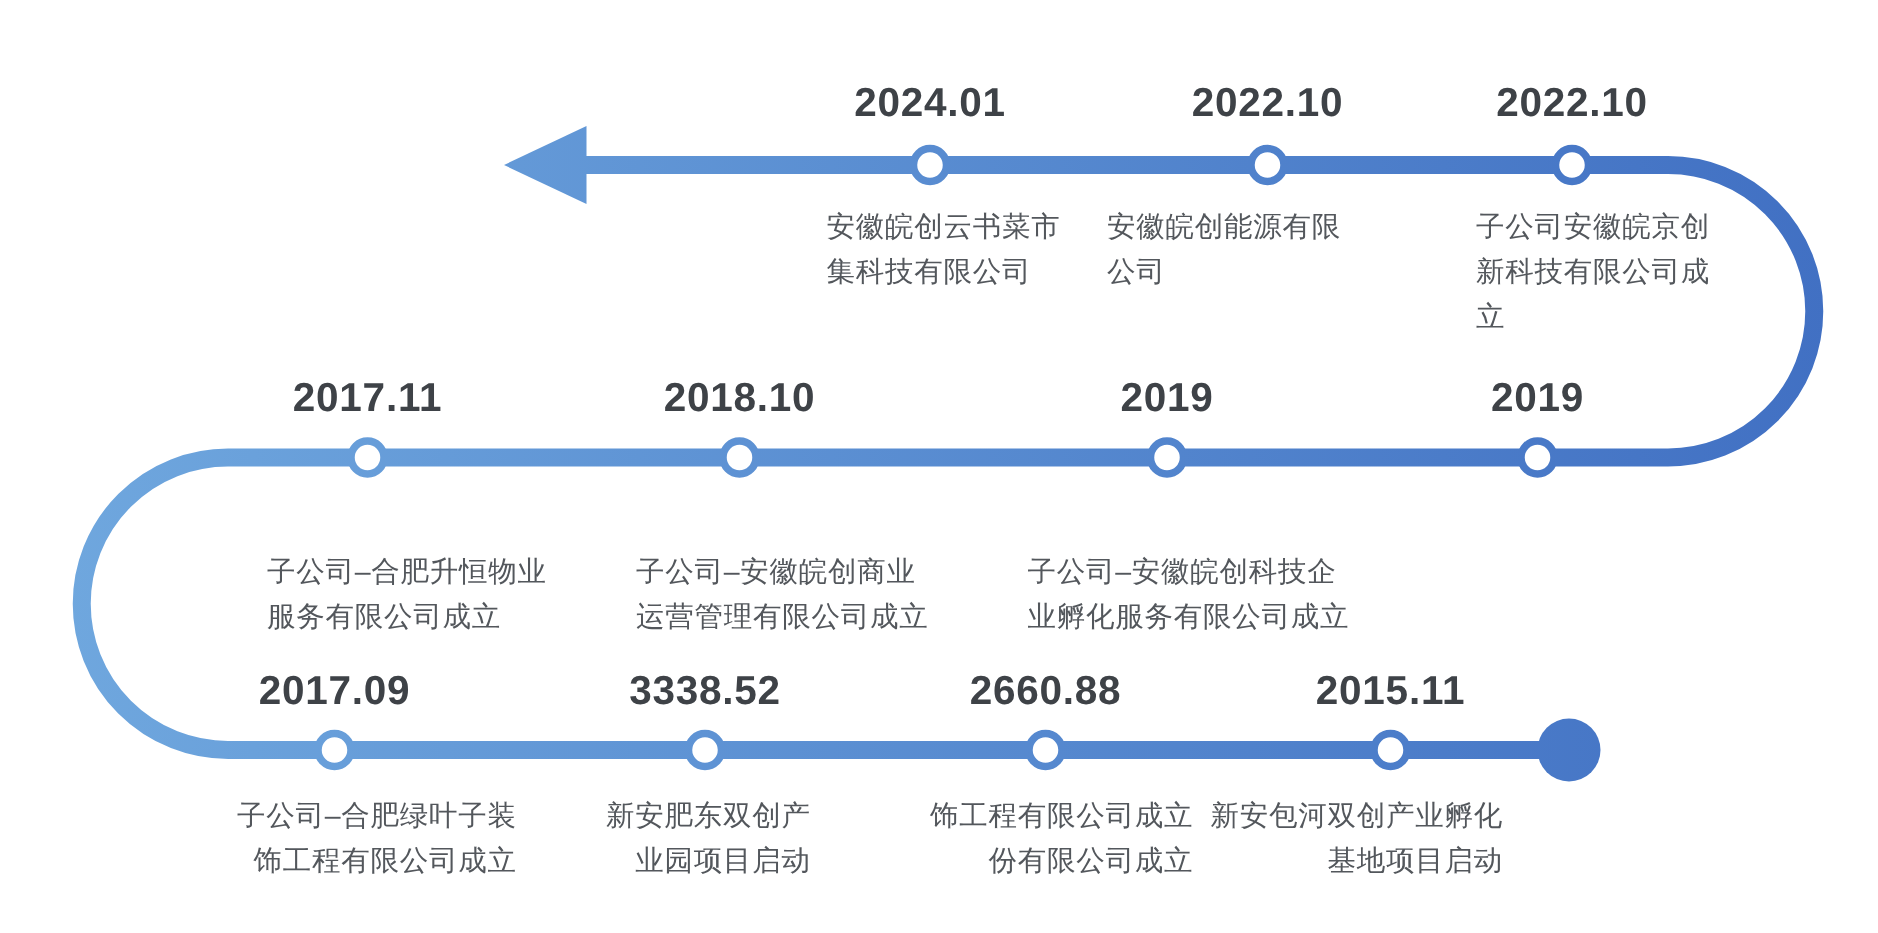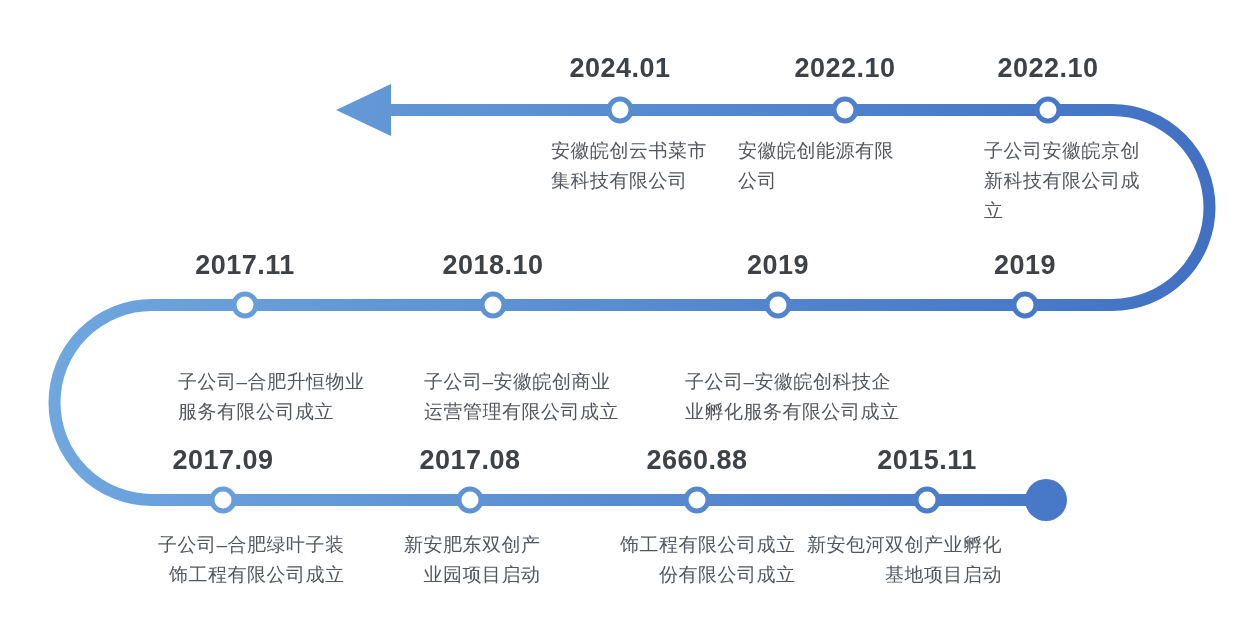--- a/index.html
+++ b/index.html
@@ -86,21 +86,21 @@
   <div class="date row-mid-date" style="left:778px">2019</div>
   <div class="date row-mid-date" style="left:1025px">2019</div>
   <div class="desc row-mid-desc" style="left:178px">子公司–合肥升恒物业
 服务有限公司成立</div>
   <div class="desc row-mid-desc" style="left:424px">子公司–安徽皖创商业
 运营管理有限公司成立</div>
   <div class="desc row-mid-desc" style="left:685px">子公司–安徽皖创科技企
 业孵化服务有限公司成立</div>
 
   <div class="date row-bot-date" style="left:223px">2017.09</div>
-  <div class="date row-bot-date" style="left:470px">2017.08</div>
+  <div class="date row-bot-date" style="left:470px">3338.52</div>
   <div class="date row-bot-date" style="left:697px">2660.88</div>
   <div class="date row-bot-date" style="left:927px">2015.11</div>
   <div class="desc row-bot-desc" style="left:158px">子公司–合肥绿叶子装
 饰工程有限公司成立</div>
   <div class="desc row-bot-desc" style="left:404px">新安肥东双创产
 业园项目启动</div>
   <div class="desc row-bot-desc" style="left:620px">饰工程有限公司成立
 份有限公司成立</div>
   <div class="desc row-bot-desc" style="left:807px">新安包河双创产业孵化
 基地项目启动</div>

